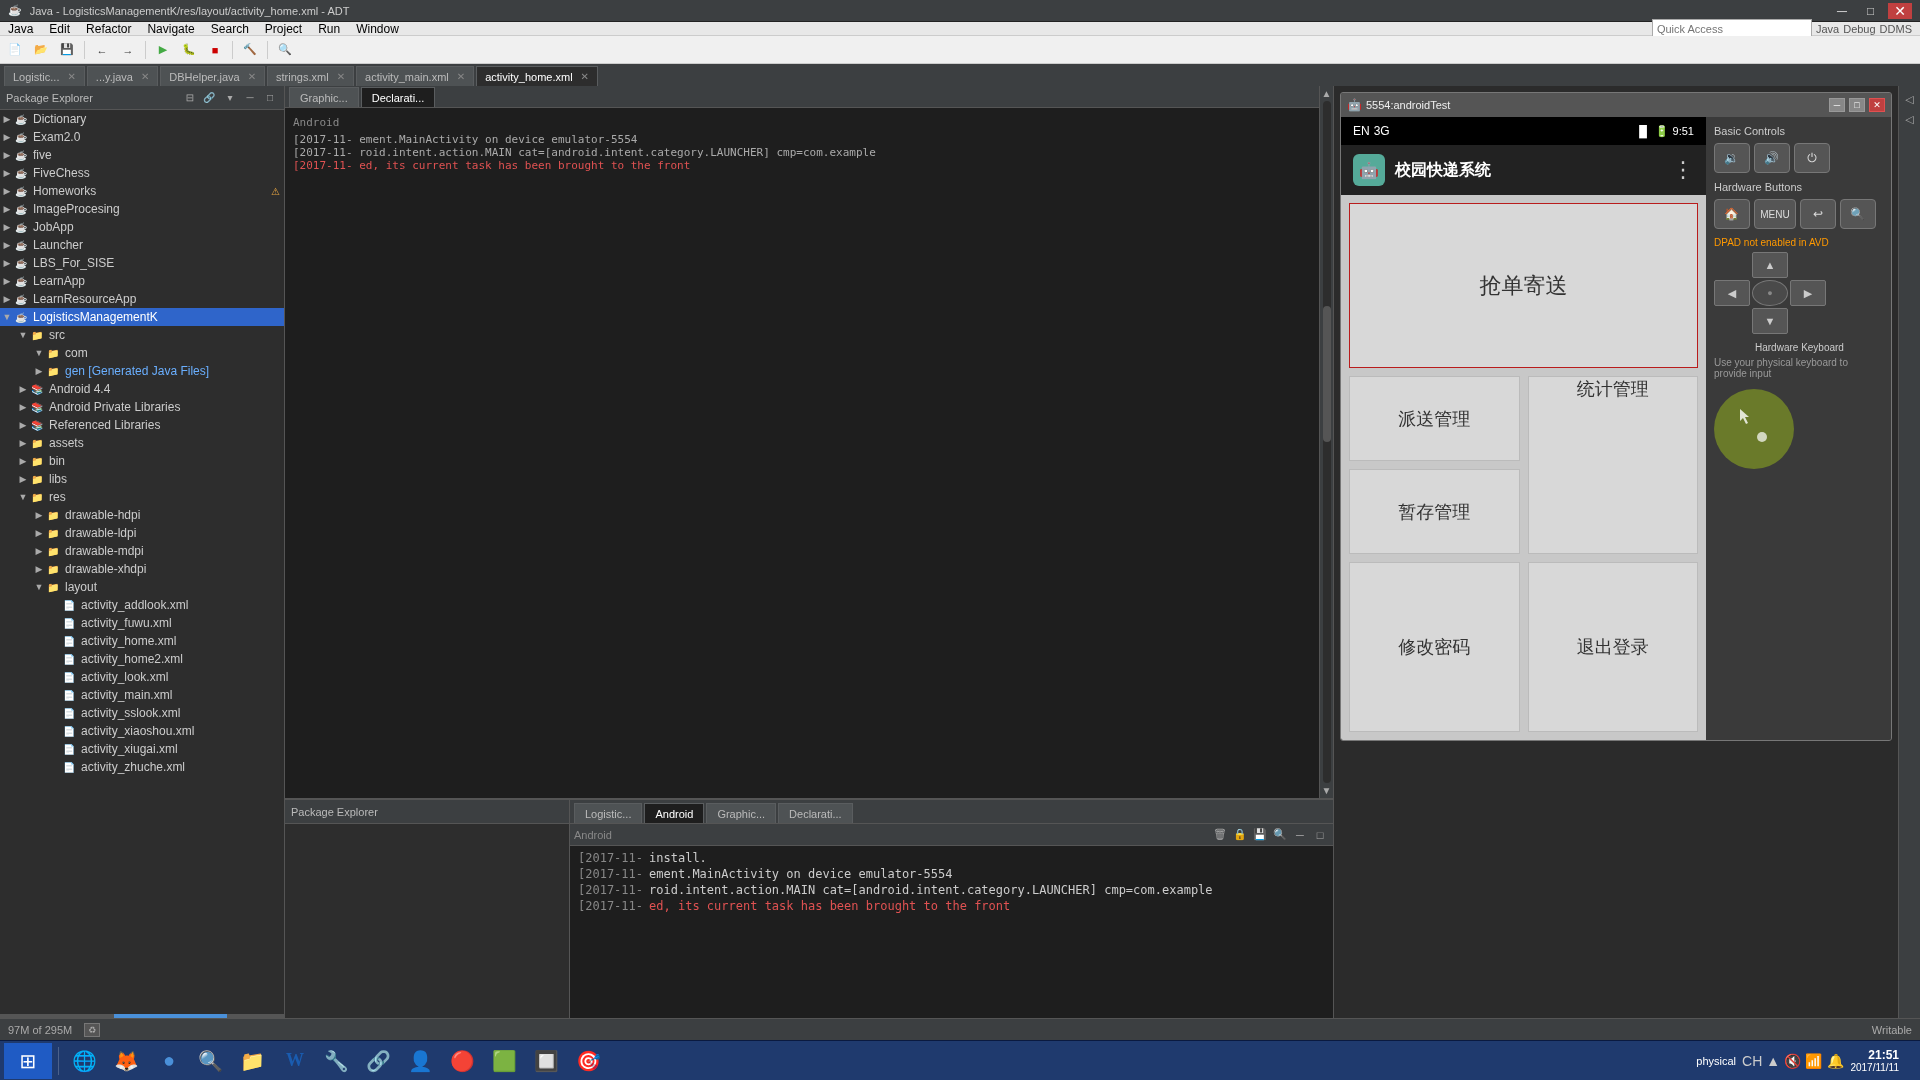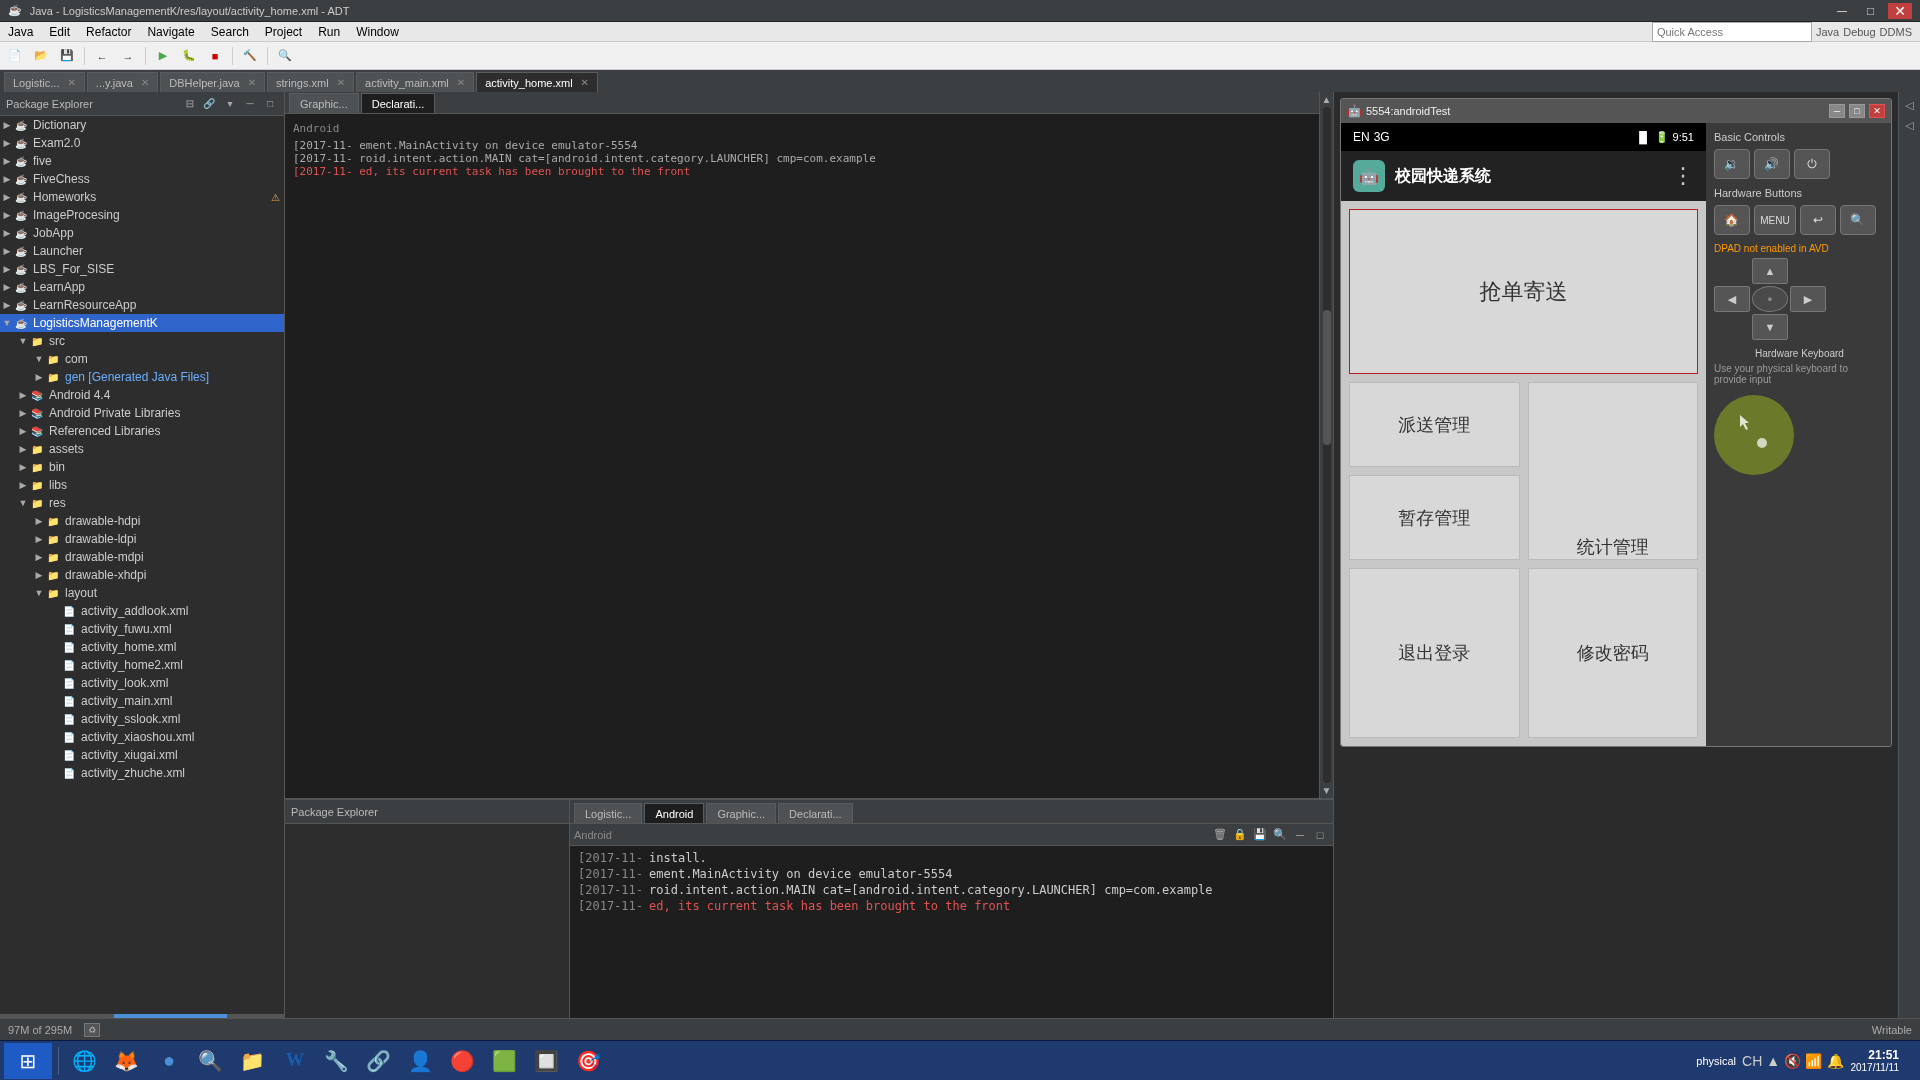--- a/index.html
+++ b/index.html
@@ -8,21 +8,21 @@
       height: 1080px;
       overflow: hidden;
       font-family: 'Segoe UI', Arial, sans-serif;
       background: #1e1e1e;
       display: flex;
       flex-direction: column;
     }
 
     
     .menu-bar {
-      height: 20px;
+      height: 14px;
       background: #e8e8e8;
       display: flex;
       align-items: center;
       padding: 0 8px;
       gap: 16px;
       font-size: 12px;
       color: #000;
       border-bottom: 1px solid #ccc;
     }
     .menu-bar span { cursor: pointer; }
@@ -803,31 +803,31 @@
 
               <div style="display:grid; grid-template-columns:1fr 1fr; gap:8px; margin-bottom:8px;">
                 <div style="display:flex; flex-direction:column; gap:8px;">
                   <div style="height:85px; background:#d8d8d8; display:flex; align-items:center; justify-content:center; border:1px solid #bbb; cursor:pointer;">
                     <span style="font-size:18px; color:#333;">派送管理</span>
                   </div>
                   <div style="height:85px; background:#d8d8d8; display:flex; align-items:center; justify-content:center; border:1px solid #bbb; cursor:pointer;">
                     <span style="font-size:18px; color:#333;">暂存管理</span>
                   </div>
                 </div>
-                <div style="height:178px; background:#d8d8d8; display:flex; align-items:flex-end; justify-content:center; border:1px solid #bbb; cursor:pointer;">
+                <div style="height:178px; background:#d8d8d8; display:flex; align-items:flex-start; justify-content:center; border:1px solid #bbb; cursor:pointer;">
                   <span style="font-size:18px; color:#333;">统计管理</span>
                 </div>
               </div>
 
               <div style="display:grid; grid-template-columns:1fr 1fr; gap:8px;">
                 <div style="height:170px; background:#d8d8d8; display:flex; align-items:center; justify-content:center; border:1px solid #bbb; cursor:pointer;">
-                  <span style="font-size:18px; color:#333;">退出登录</span>
+                  <span style="font-size:18px; color:#333;">修改密码</span>
                 </div>
                 <div style="height:170px; background:#d8d8d8; display:flex; align-items:center; justify-content:center; border:1px solid #bbb; cursor:pointer;">
-                  <span style="font-size:18px; color:#333;">修改密码</span>
+                  <span style="font-size:18px; color:#333;">退出登录</span>
                 </div>
               </div>
             </div>
           </div>
 
           <div style="flex:1; background:#3a3a3a; padding:8px; min-width:160px;">
             <div style="font-size:11px; color:#ccc; margin-bottom:6px;">Basic Controls</div>
             
             <div style="display:flex; gap:4px; margin-bottom:8px;">
               <div class="ctrl-btn" title="Volume Down">🔉</div>

